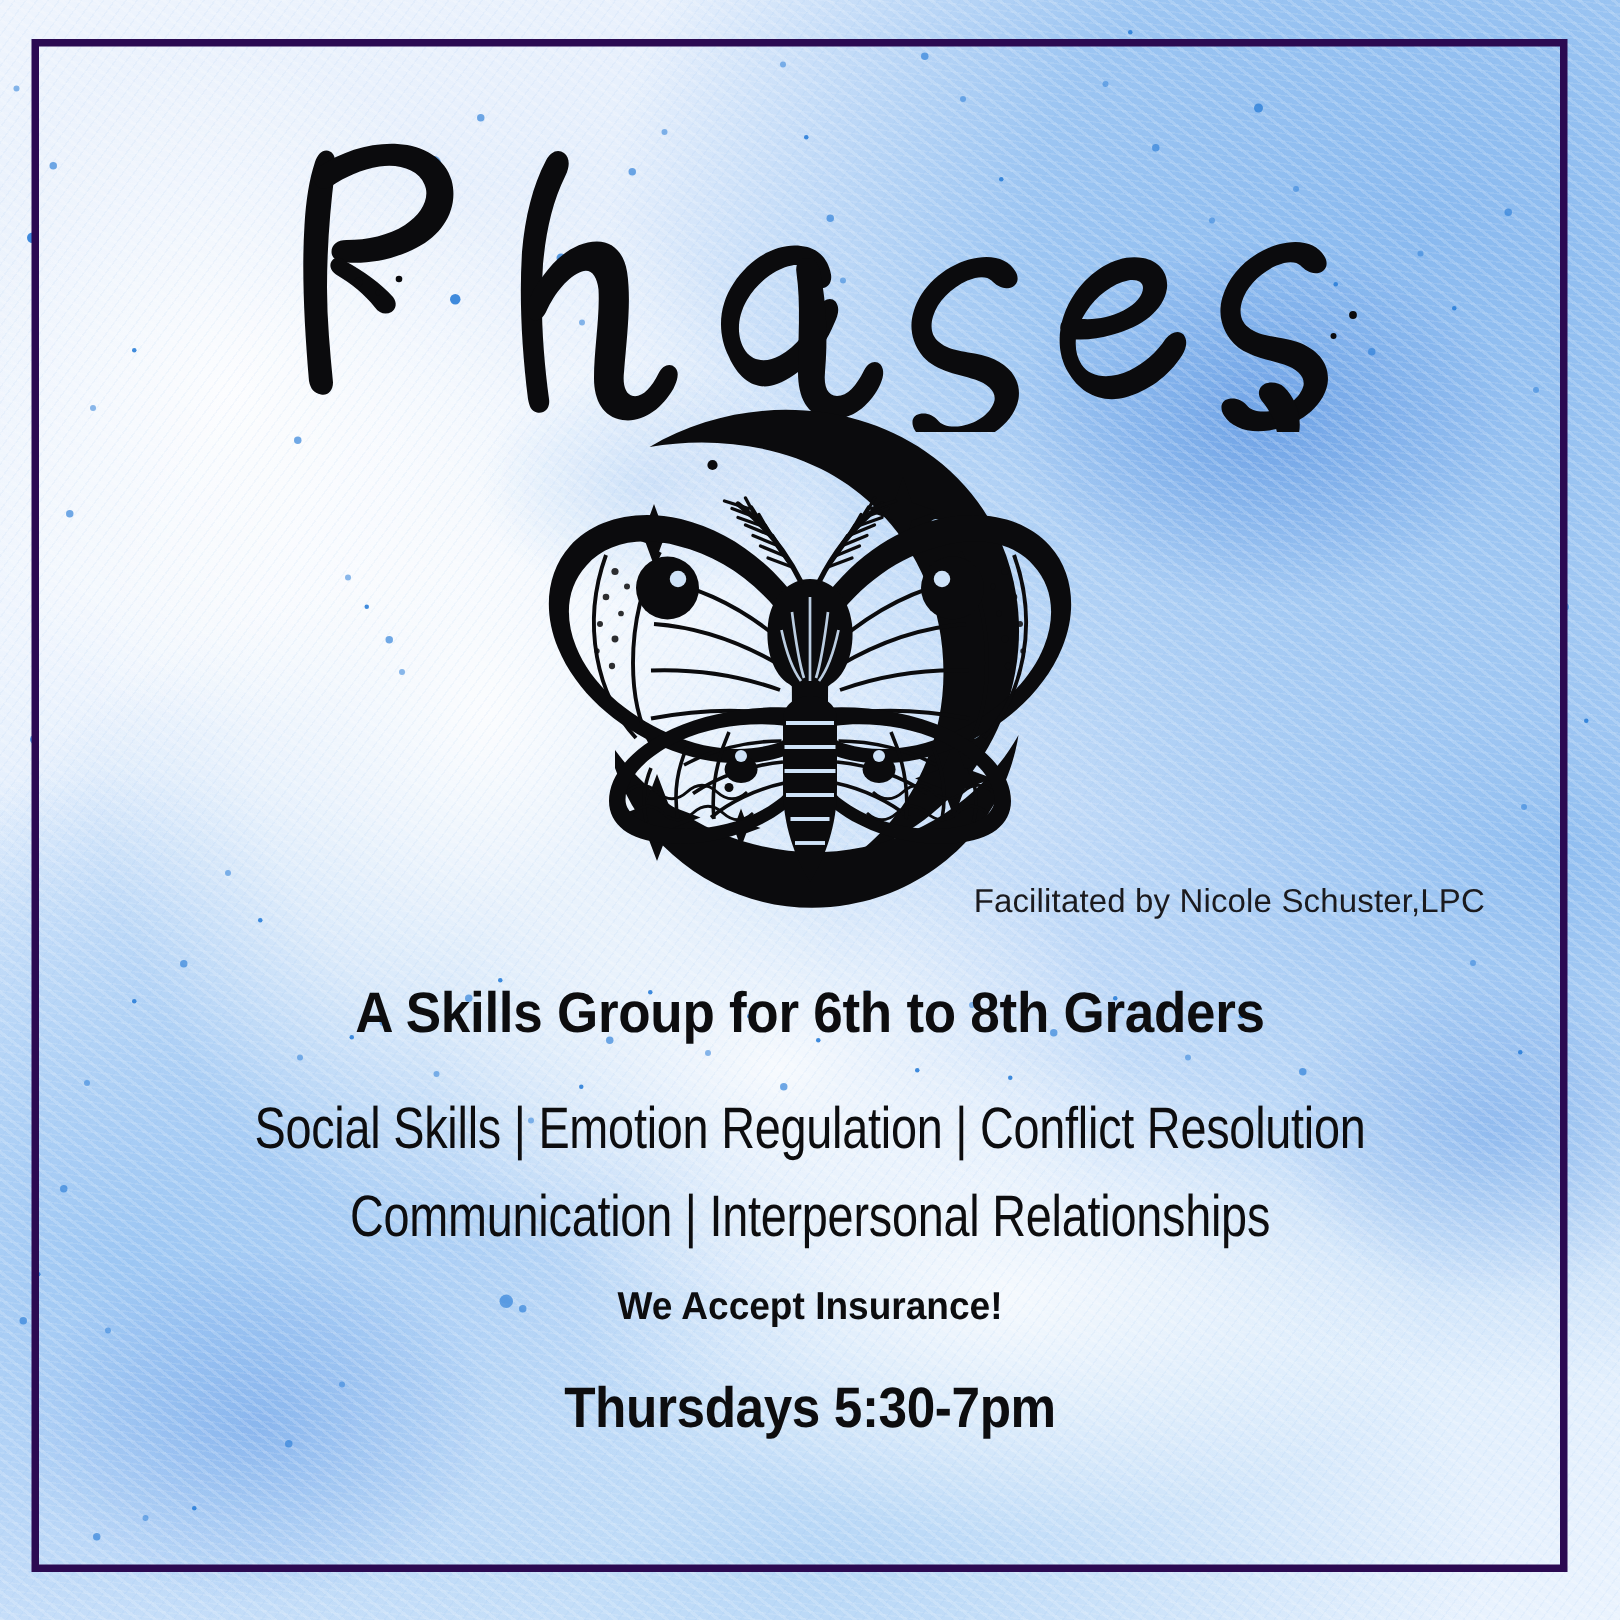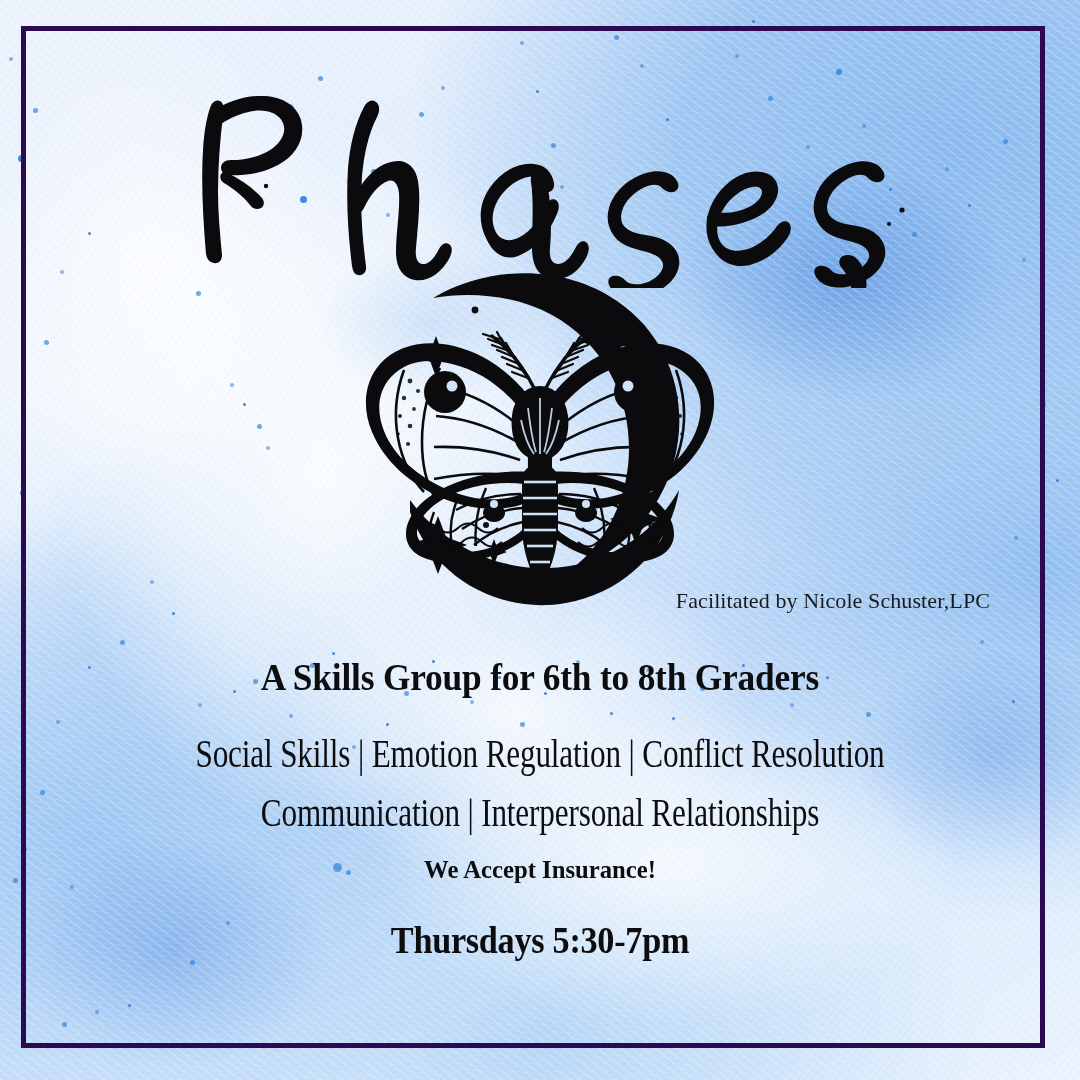--- a/index.html
+++ b/index.html
@@ -5,21 +5,21 @@
   html, body {
     margin: 0;
     padding: 0;
     background: #ffffff;
   }
   #poster {
     position: relative;
     width: 1080px;
     height: 1080px;
     overflow: hidden;
-    font-family: Liberation Serif, serif;
+    font-family: Liberation Sans, sans-serif;
     background: #e9f1fc;
   }
 
   
   .bg-layer {
     position: absolute;
     inset: 0;
     pointer-events: none;
   }
   #bg-base {

